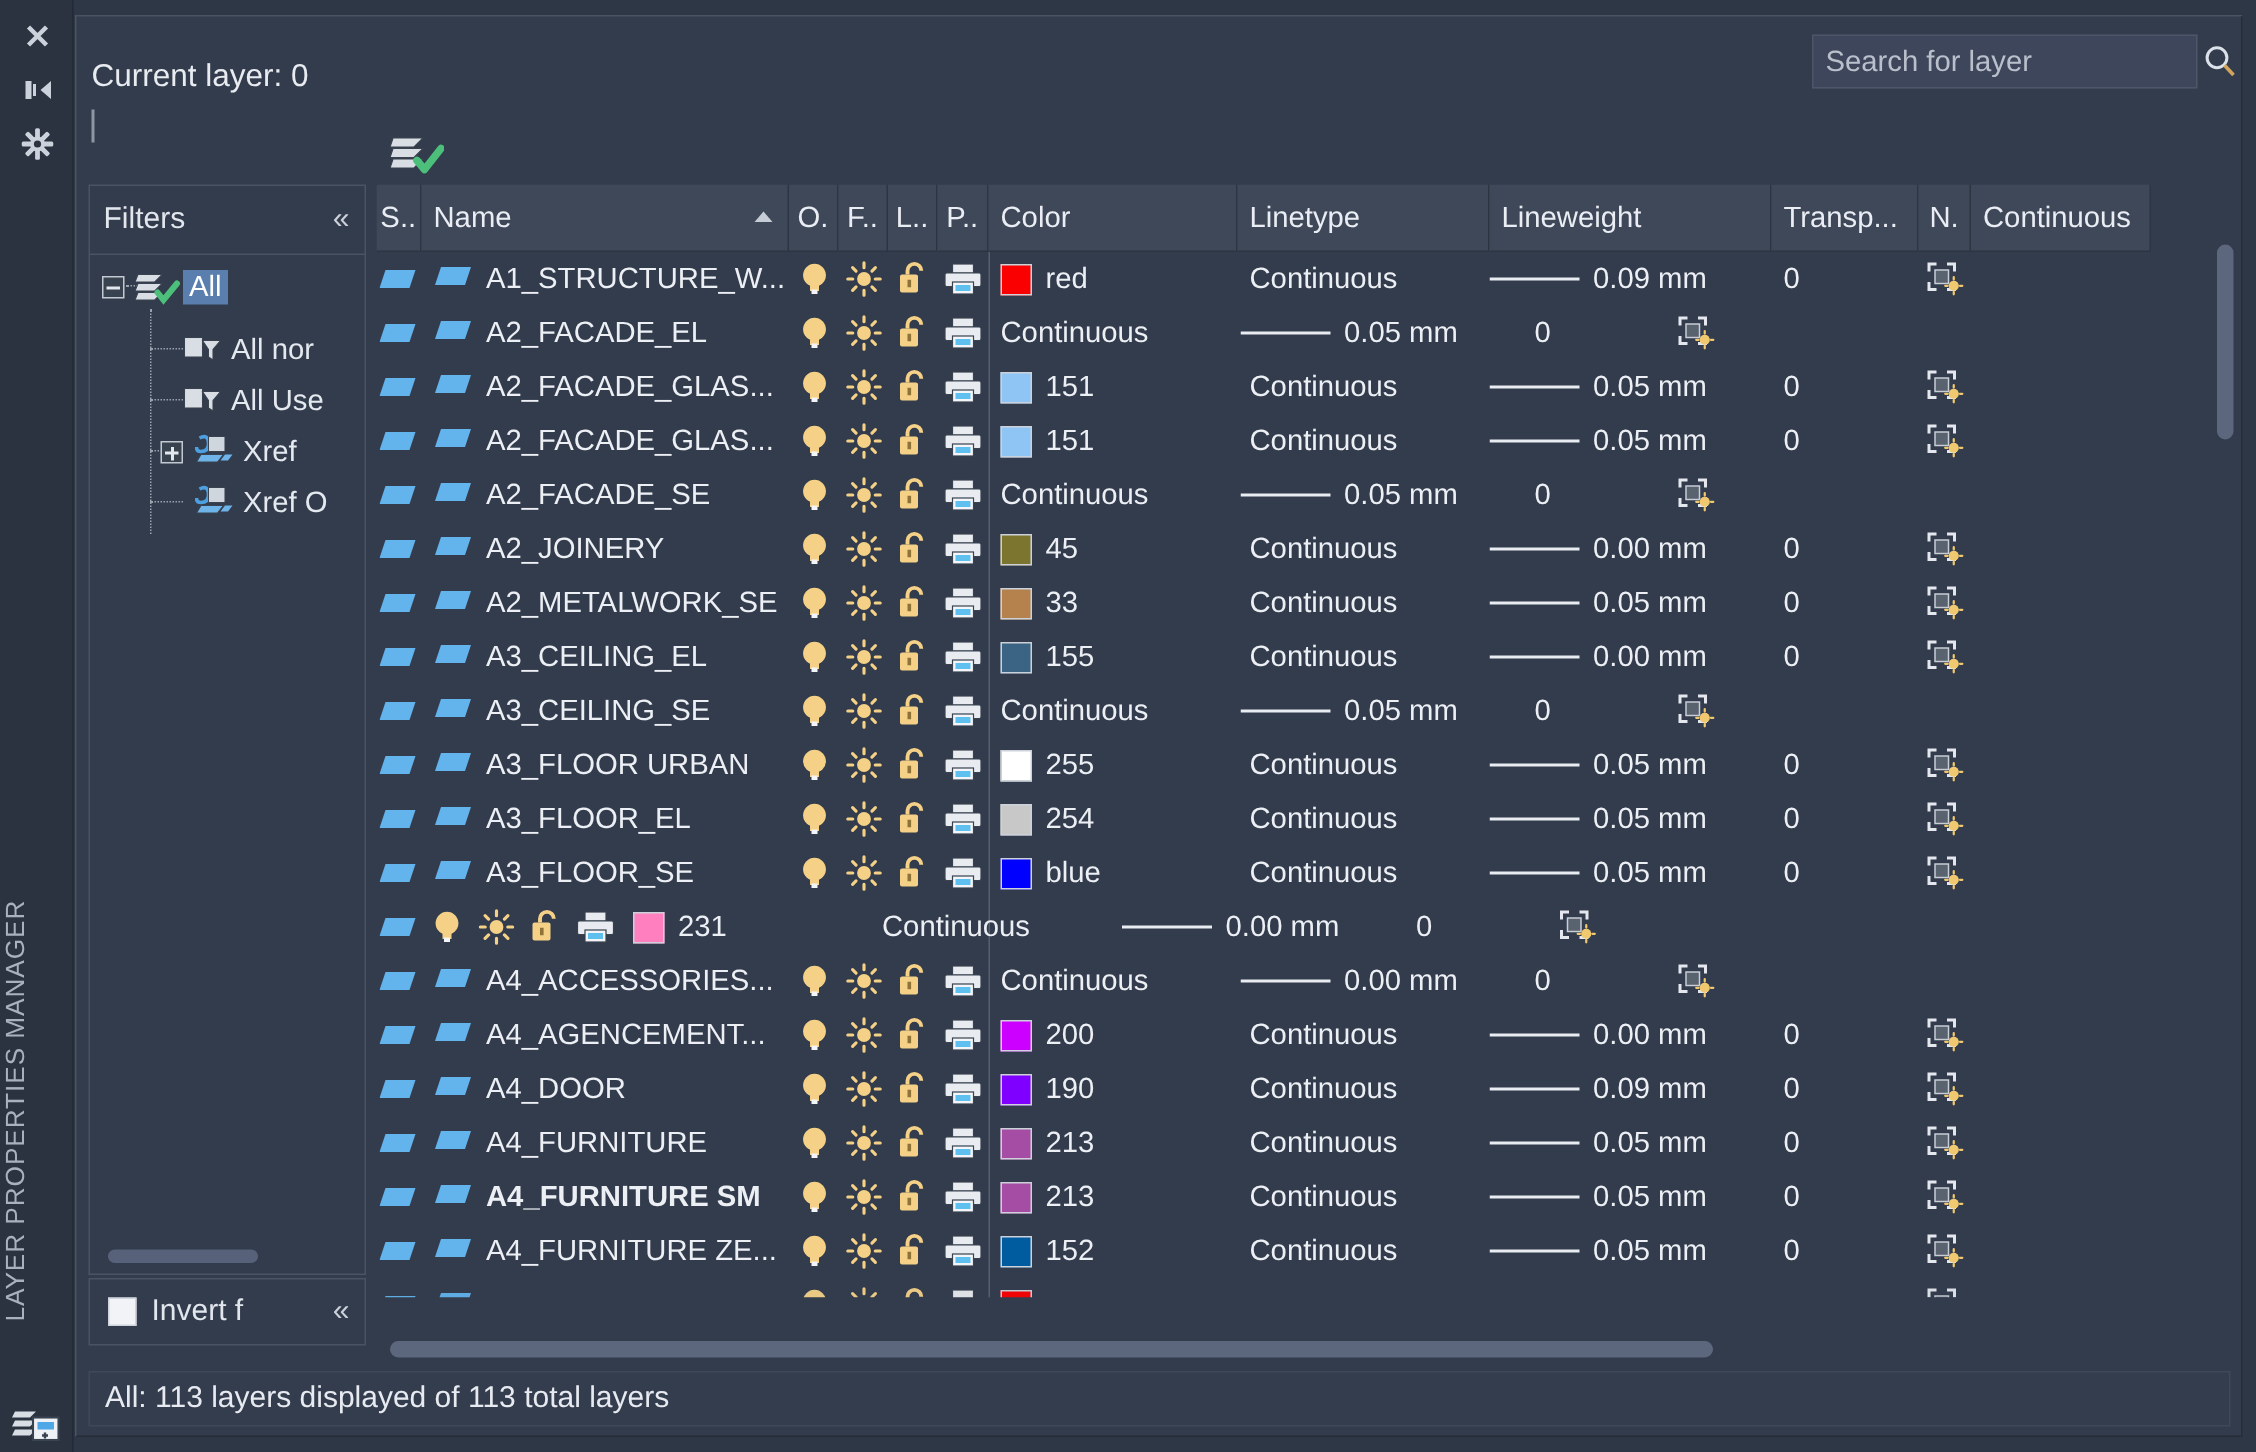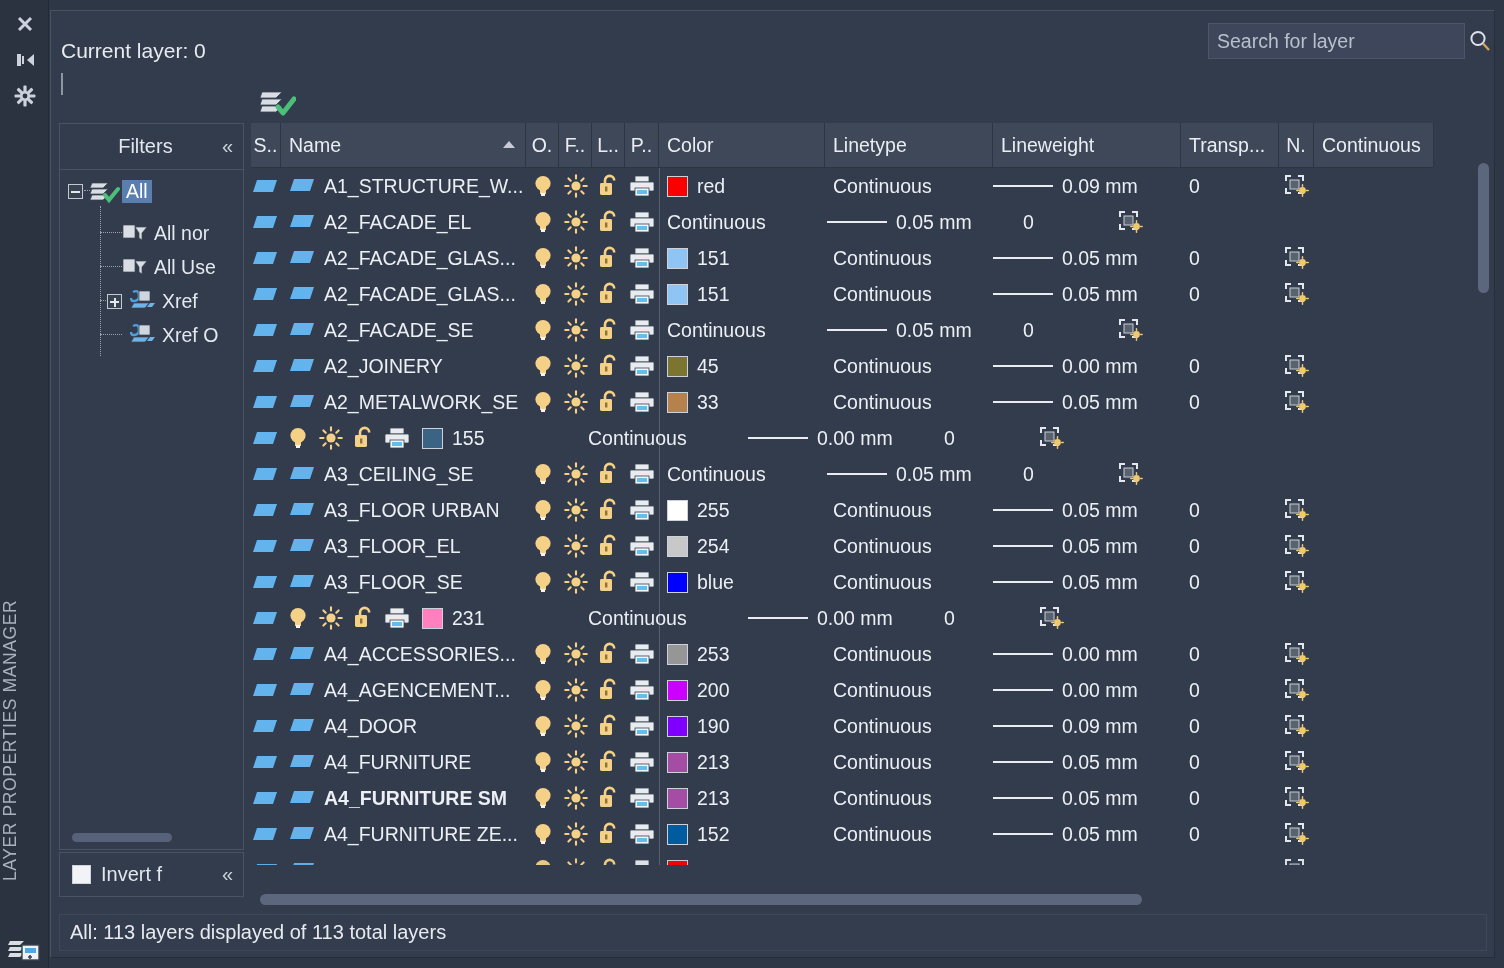--- a/index.html
+++ b/index.html
@@ -75,21 +75,21 @@
   
   .filters-pane {
     position: absolute; left: 8px; top: 112px; width: 185px; height: 774px;
   }
   .filters-head {
     position: absolute; left: 0; top: 0; width: 185px; height: 47px;
     background: #333c4c; border: 1px solid #4a5364;
     display: flex; align-items: center;
   }
   .filters-head-title {
-    color: #e2e6ed; font-size: 20px; padding-left: 9px; flex: 1; text-align: center;
+    color: #e2e6ed; font-size: 20px; padding-left: 9px; flex: 1;
   }
   .collapse-l {
     color: #ccd2db; font-size: 20px; padding-right: 12px; letter-spacing: -2px;
   }
   .filters-tree {
     position: absolute; left: 0; top: 47px; width: 185px; height: 680px;
     background: #333c4c; border: 1px solid #4a5364; border-top: 0;
     overflow: hidden;
   }
   .tree-row {
@@ -876,20 +876,27 @@
               </svg>
             </div>
             <div class="cell pad" style="width: 120px;"></div>
           </div>
           <div class="row">
             <div class="cell icocell" style="width: 30px;">
               <svg width="26" height="18" viewBox="0 0 26 18">
       <polygon points="4,3 24,3 20,15 0,15" fill="#63b3ed"></polygon>
               </svg>
             </div>
+            <div class="cell name-cell" style="width: 245px;">
+              <span>
+      <svg width="26" height="16" viewBox="0 0 26 16">
+                  <polygon points="5,2 25,2 21,14 1,14" fill="#63b3ed"></polygon>
+                </svg></span>
+              <span class="name-text">A3_CEILING_EL</span>
+            </div>
             <div class="cell icocell" style="width: 33px;">
               <svg width="22" height="24" viewBox="0 0 22 24">
       <circle cx="11" cy="9.5" r="7.6" fill="#f5d188"></circle>
       <rect x="8" y="16" width="6" height="4" fill="#f5d188"></rect>
       <rect x="9" y="19" width="4" height="3" fill="#f3f5f8"></rect>
               </svg>
             </div>
             <div class="cell icocell" style="width: 33px;">
               <svg width="24" height="24" viewBox="0 0 24 24">
       <circle cx="12" cy="12" r="4.6" fill="#f5d188"></circle>
@@ -1303,24 +1310,20 @@
       <rect x="7" y="12.5" width="2.4" height="5" fill="#8e7338"></rect>
               </svg>
             </div>
             <div class="cell icocell" style="width: 34px;">
               <svg width="26" height="24" viewBox="0 0 26 24">
       <rect x="6" y="2" width="14" height="6" fill="#e8ebf0" stroke="#39424f" stroke-width="0.8"></rect>
       <rect x="1" y="8" width="24" height="9" rx="1.2" fill="#e8ebf0" stroke="#39424f" stroke-width="0.8"></rect>
       <rect x="6" y="14" width="14" height="8" fill="#f3f5f8" stroke="#39424f" stroke-width="0.8"></rect>
       <rect x="8" y="16" width="10" height="4" fill="#5fc0f0"></rect>
               </svg>
-            </div>
-            <div class="cell color-cell" style="width: 166px;">
-              <span class="swatch" style="background: rgb(150, 150, 150);"></span>
-              <span>253</span>
             </div>
             <div class="cell pad" style="width: 168px;">Continuous</div>
             <div class="cell lw-cell" style="width: 188px;">
               <span class="lw-line"></span>
               <span>0.00 mm</span>
             </div>
             <div class="cell pad" style="width: 98px;">0</div>
             <div class="cell icocell" style="width: 35px;">
               <svg width="26" height="24" viewBox="0 0 26 24">
       <g stroke="#e4e8ee" stroke-width="2" fill="none">

